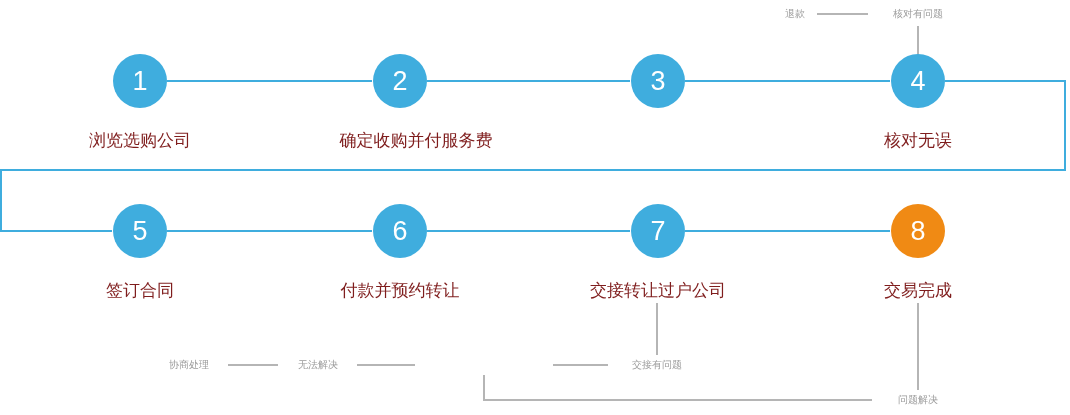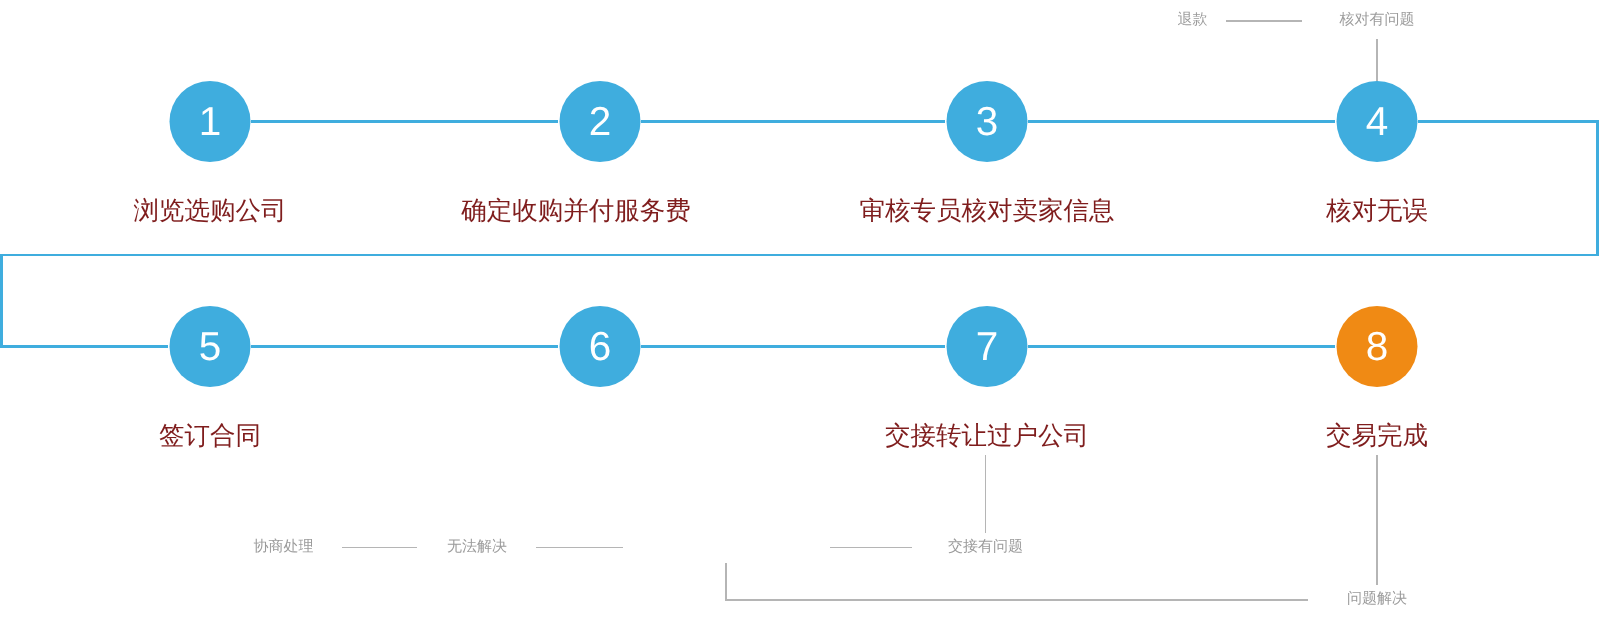--- a/index.html
+++ b/index.html
@@ -86,32 +86,32 @@
       <line x1="657" y1="303" x2="657" y2="355"></line>
       <path d="M 484 375 L 484 400 L 872 400"></path>
       <line x1="918" y1="303" x2="918" y2="390"></line>
     </g>
   </svg>
 
   <div class="node" style="left:113px; top:54px;">1</div>
   <div class="node-label" style="left:140px; top:130px;">浏览选购公司</div>
 
   <div class="node" style="left:373px; top:54px;">2</div>
-  <div class="node-label" style="left:384px; top:130px;">确定收购并付服务费</div>
+  <div class="node-label" style="left:416px; top:130px;">确定收购并付服务费</div>
 
   <div class="node" style="left:631px; top:54px;">3</div>
-  <div class="node-label" style="left:658px; top:130px;">审核专员核对卖家信息</div>
 
   <div class="node" style="left:891px; top:54px;">4</div>
   <div class="node-label" style="left:918px; top:130px;">核对无误</div>
 
   <div class="node" style="left:113px; top:204px;">5</div>
   <div class="node-label" style="left:140px; top:280px;">签订合同</div>
 
   <div class="node" style="left:373px; top:204px;">6</div>
+  <div class="node-label" style="left:400px; top:280px;">付款并预约转让</div>
 
   <div class="node" style="left:631px; top:204px;">7</div>
   <div class="node-label" style="left:658px; top:280px;">交接转让过户公司</div>
 
   <div class="node accent" style="left:891px; top:204px;">8</div>
   <div class="node-label" style="left:918px; top:280px;">交易完成</div>
 
   <div class="ann" style="left:795px; top:5px;">退款</div>
   <div class="ann" style="left:918px; top:5px;">核对有问题</div>
 

